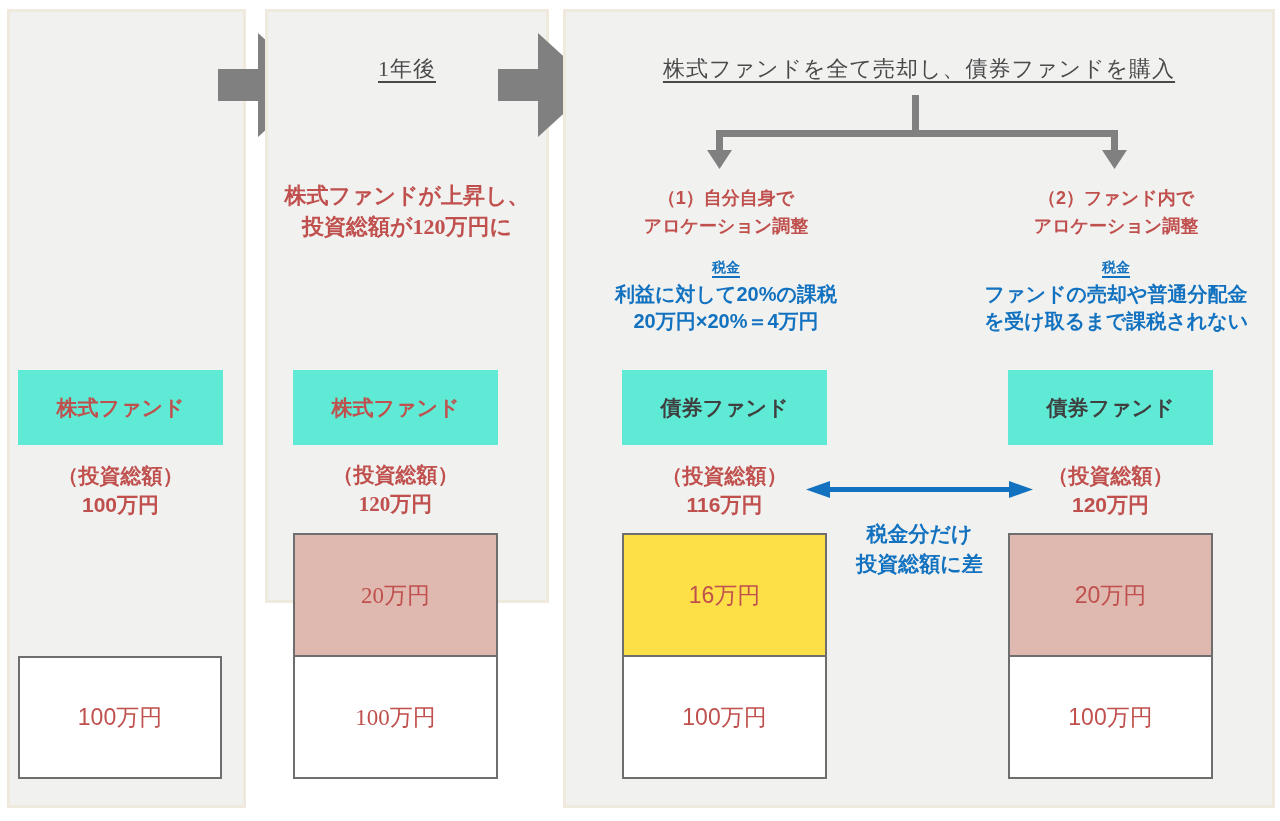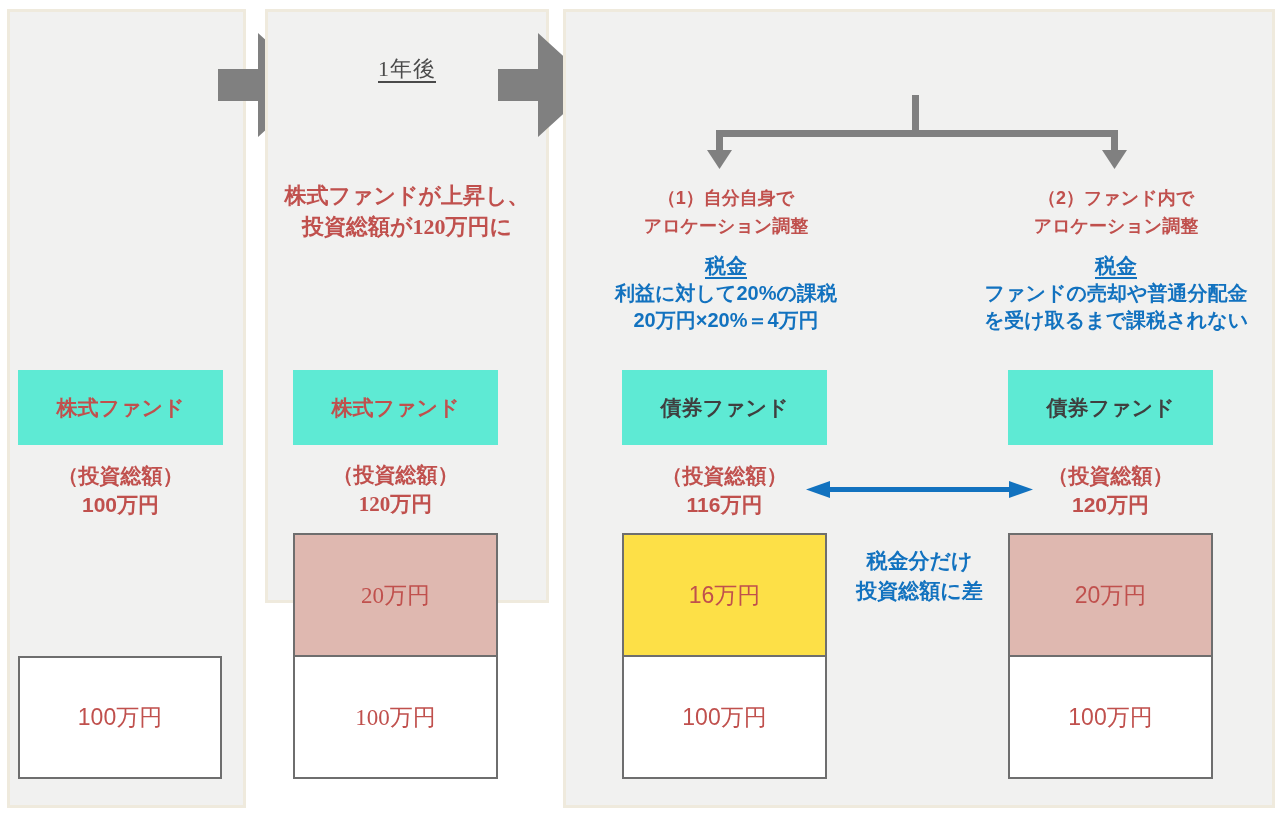--- a/index.html
+++ b/index.html
@@ -38,23 +38,23 @@
            font-size:23px;color:#c0504d;}
 
   .flow-arrow{position:absolute;top:33px;width:100px;height:104px;}
   #flow-arrow-1{left:218px;}
   #flow-arrow-2{left:498px;}
 
   .opt-title{position:absolute;top:172px;width:240px;text-align:center;
              font-size:18px;font-weight:bold;color:#c0504d;line-height:28px;}
   .tax-block{position:absolute;top:240px;text-align:center;
              font-size:20px;font-weight:bold;color:#1272bf;line-height:27px;}
-  .tax-block .u{text-decoration:underline;text-underline-offset:4px;text-decoration-thickness:2px;font-size:21px;}
+  .tax-block .u{text-decoration:underline;text-underline-offset:4px;text-decoration-thickness:2px;font-size:14px;}
 
-  .note{position:absolute;left:240px;top:534px;width:227px;text-align:center;
+  .note{position:absolute;left:240px;top:507px;width:227px;text-align:center;
         font-size:21px;font-weight:bold;color:#1272bf;line-height:30px;}
 </style>
 </head>
 <body>
 
 <div id="stage">
 
   <div class="panel" id="panel-1">
     <div class="fund-box fund-red" style="left:8px;">
       <span>株式ファンド</span>
@@ -93,20 +93,21 @@
         <span>100万円</span>
       </div>
     </div>
   </div>
 
   <svg class="flow-arrow" id="flow-arrow-2" viewBox="0 0 100 104">
     <polygon points="0,36 40,36 40,0 97,52 40,104 40,68 0,68" fill="#808080"></polygon>
   </svg>
 
   <div class="panel" id="panel-3">
+    <div class="heading"><span class="u">株式ファンドを全て売却し、債券ファンドを購入</span></div>
 
     <svg style="position:absolute;left:140px;top:83px;" width="425" height="90" viewBox="0 0 425 90">
       <rect x="206" y="0" width="7" height="42" fill="#808080"></rect>
       <rect x="10" y="35" width="402" height="7" fill="#808080"></rect>
       <rect x="10" y="35" width="7" height="22" fill="#808080"></rect>
       <rect x="405" y="35" width="7" height="22" fill="#808080"></rect>
       <polygon points="1,55 26,55 13.5,74" fill="#808080"></polygon>
       <polygon points="396,55 421,55 408.5,74" fill="#808080"></polygon>
     </svg>
 

